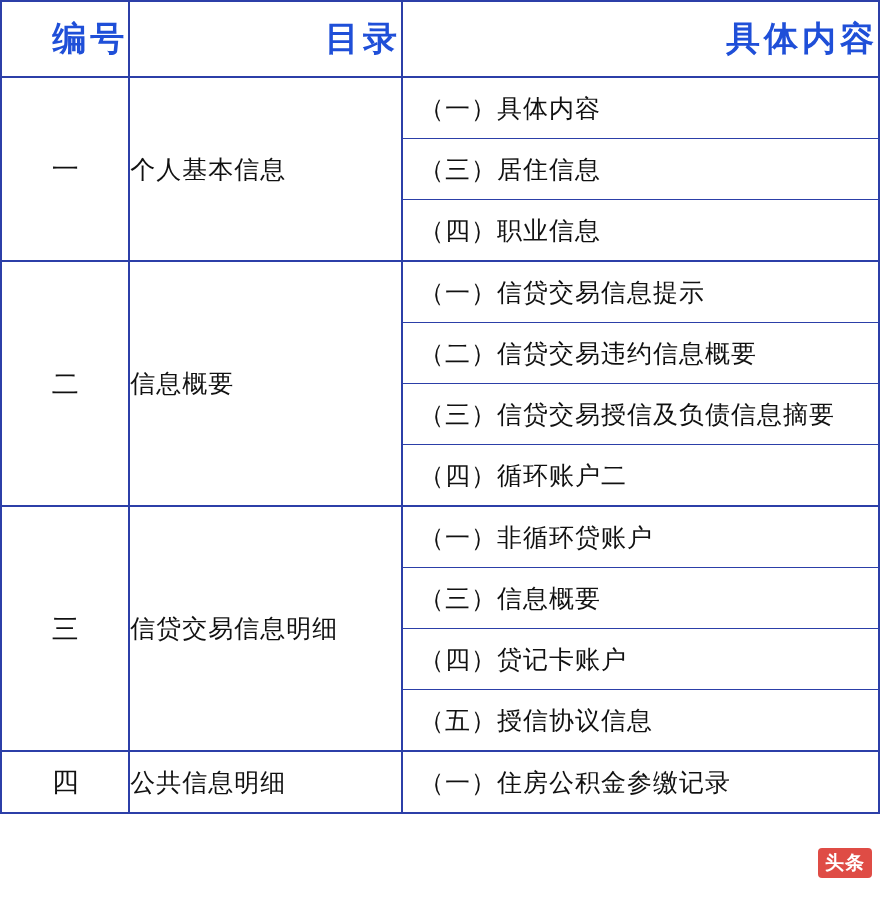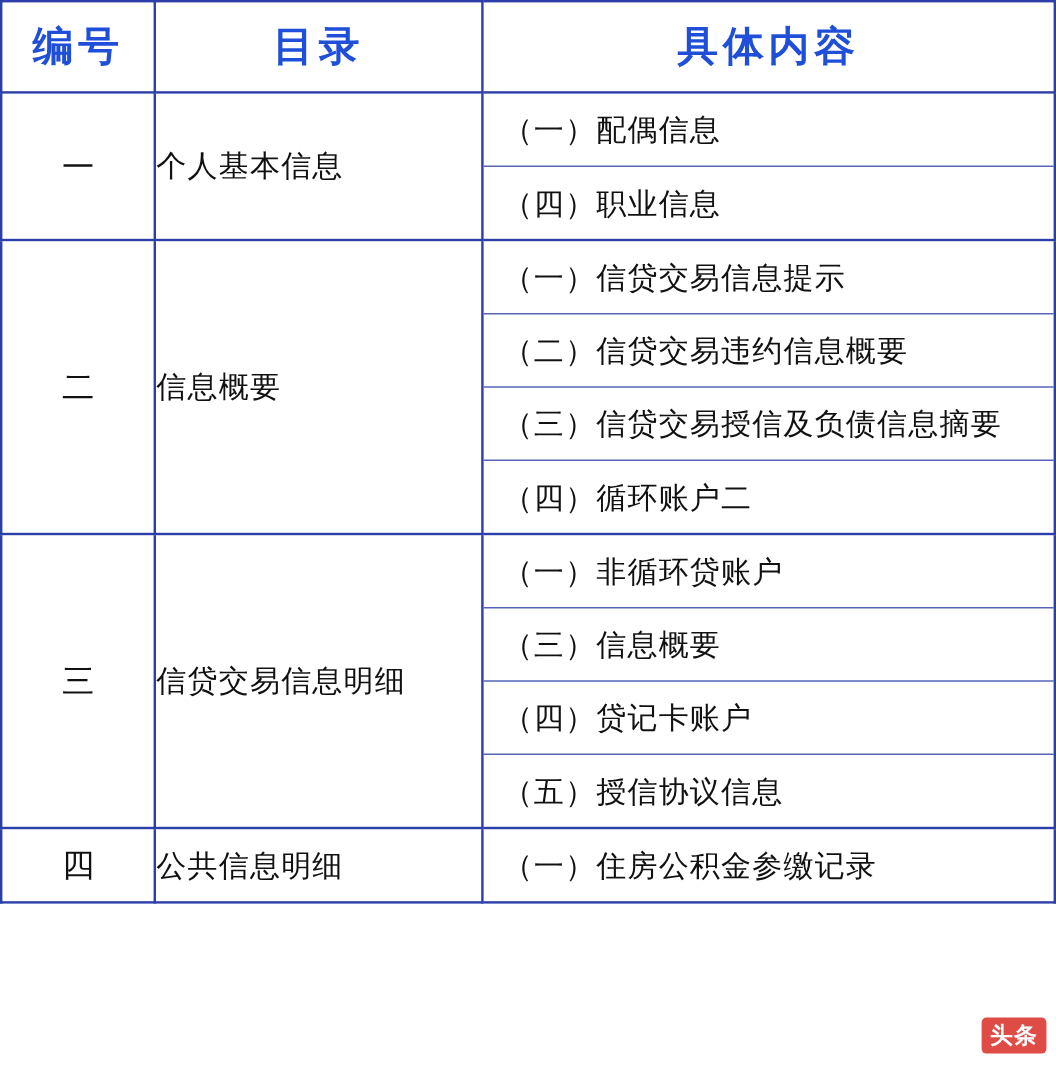--- a/index.html
+++ b/index.html
@@ -24,21 +24,21 @@
     padding: 0;
     vertical-align: middle;
   }
   .col-no   { width: 128px; }
   .col-cat  { width: 272px; }
   .col-det  { width: 476px; }
 
   
   .hdr-cell {
     height: 74px;
-    text-align: center;
+    text-align: right;
     color: #1f4fd8;
     font-weight: bold;
     font-size: 34px;
     letter-spacing: 4px;
     font-family: "DejaVu Sans", "Liberation Sans", sans-serif;
   }
 
   
   .no-cell {
     text-align: center;
@@ -125,21 +125,24 @@
   </thead>
   <tbody>
 
     <tr>
       <td class="no-cell">一</td>
       <td class="cat-cell">个人基本信息</td>
       <td class="detail-cell">
         <table class="sub-table">
           <tbody>
               <tr>
-                <td>（一）配偶信息</td>
+                <td>（一）具体内容</td>
+              </tr>
+          <tr>
+                <td>（三）居住信息</td>
               </tr>
           <tr>
                 <td>（四）职业信息</td>
               </tr>
         </tbody>
           </table>
       </td>
     </tr>
 
     <tr>

